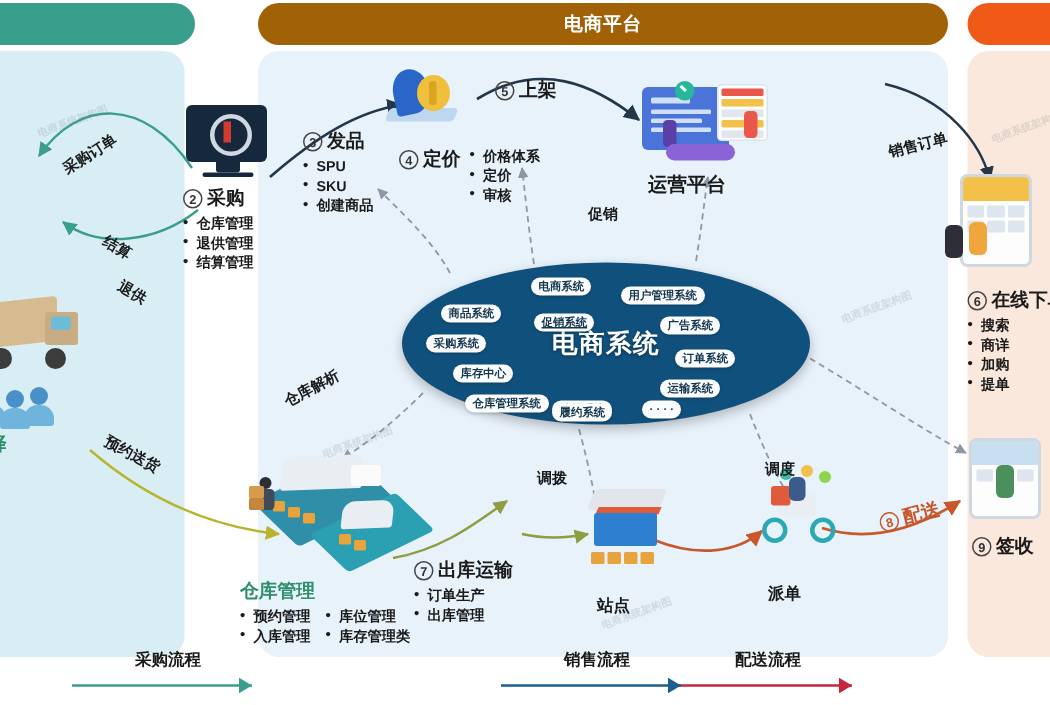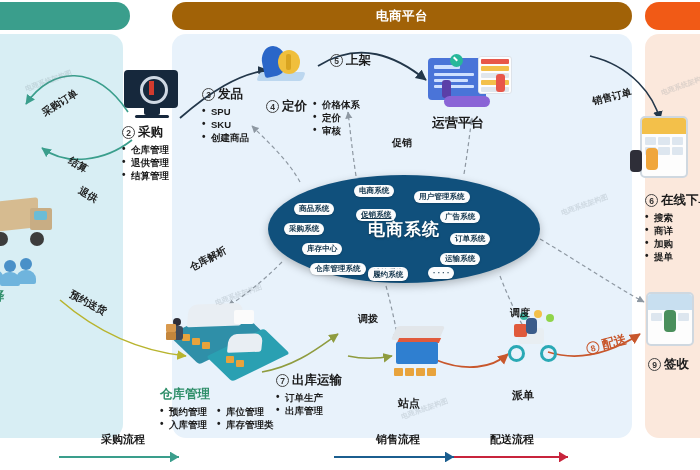--- a/index.html
+++ b/index.html
@@ -486,21 +486,21 @@
     <div class="chip" style="left:160px; top:92px;">· · · ·</div>
   </div>
 
   <div class="wm" style="left:24px;  top:76px;">电商系统架构图</div>
   <div class="wm" style="left:214px; top:290px;">电商系统架构图</div>
   <div class="wm" style="left:400px; top:404px;">电商系统架构图</div>
   <div class="wm" style="left:560px; top:200px;">电商系统架构图</div>
   <div class="wm" style="left:660px; top:80px;">电商系统架构图</div>
 
   <div class="legend">
-    <div class="leg-item" style="left:59px; width:128px;margin-top:32px;">
+    <div class="leg-item" style="left:48px; width:128px;margin-top:32px;">
       <div class="leg-label">采购流程</div>
       <svg class="leg-line" viewBox="0 0 128 10" preserveAspectRatio="none">
         <defs>
             <marker id="lg0" markerWidth="6" markerHeight="6" refX="5" refY="3" orient="auto">
               <path d="M0,0 L5,3 L0,6 z" fill="#3a9e8c"></path>
             </marker>
           </defs>
         <line x1="0" y1="5" x2="120" y2="5" stroke="#3a9e8c" stroke-width="1.8" marker-end="url(#lg0)"></line>
       </svg>
     </div>

